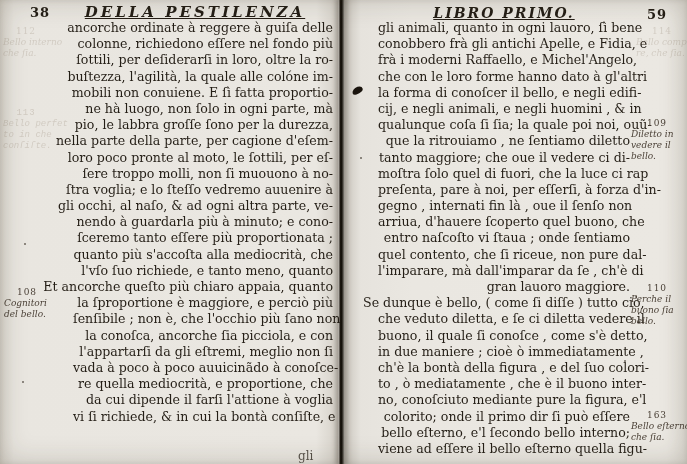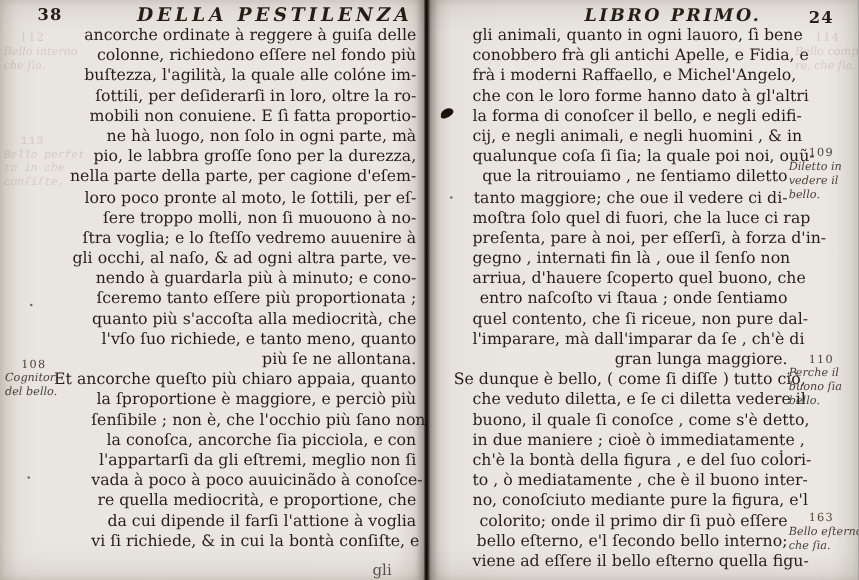--- a/index.html
+++ b/index.html
@@ -12,21 +12,21 @@
     color:var(--ink);
     background:linear-gradient(90deg,#ddd9d1 0,#e9e6e0 2%,#eae7e1 46%,#d7d3cb 48.8%,#cfcbc3 50.6%,#e6e3dd 52.5%,#eae7e1 60%,#ebe8e2 97%,#e3e0d9 100%);
   }
   .scan::after{content:'';position:absolute;inset:0;pointer-events:none;
     box-shadow:inset 0 0 28px rgba(60,48,34,.22), inset 0 0 5px rgba(60,48,34,.12);}
   .page{position:absolute;top:0;height:464px;}
   .page-left{left:0;width:338px;border-radius:29px;}
   .page-right{left:344px;width:343px;}
   .pagenum{position:absolute;font-size:13px;font-weight:bold;letter-spacing:1px;}
   .running-title{position:absolute;font-style:italic;font-weight:bold;letter-spacing:3px;
-    font-size:15px;text-align:right;white-space:nowrap;}
+    font-size:15px;text-align:center;white-space:nowrap;text-decoration:underline;}
   .bodytext{position:absolute;font-size:12.6px;}
   .tline{height:16.2px;line-height:16.2px;white-space:nowrap;text-align:right;}
   .tline.indent{padding-left:18px;}
   .tline.outdent{margin-left:-15px;}
   .mnote{position:absolute;width:52px;font-style:italic;font-size:9px;color:var(--margin_ink);}
   .note-num{text-align:center;line-height:11px;font-style:normal;letter-spacing:1px;}
   .note-line{line-height:10.8px;white-space:nowrap;}
   .ghost{opacity:.30;color:var(--ghost);}
   .gutter{position:absolute;left:338px;top:0;width:7px;height:464px;
     background:linear-gradient(90deg,rgba(30,24,16,0) 0%,#1a150f 35%,var(--gutter) 55%,rgba(30,24,16,.15) 100%);
@@ -43,35 +43,34 @@
 
   <div class="gutter"></div>
 
   <div class="page page-left">
     <div class="pagenum" style="left:30px;top:5px;">38</div>
     <div class="running-title" style="left:60px;top:3px;width:270px;">DELLA PESTILENZA</div>
 
     <div class="bodytext" style="left:55px;top:20px;width:278px;">
         <div class="tline">ancorche ordinate à reggere à guiſa delle</div>
         <div class="tline">colonne, richiedono eſſere nel fondo più</div>
+        <div class="tline">ſottili, per deſiderarſi in loro, oltre la ro-</div>
         <div class="tline">buſtezza, l'agilità, la quale alle colóne im-</div>
-        <div class="tline">ſottili, per deſiderarſi in loro, oltre la ro-</div>
         <div class="tline">mobili non conuiene. E ſì fatta proportio-</div>
         <div class="tline">ne hà luogo, non ſolo in ogni parte,  mà</div>
         <div class="tline">pio,  le labbra groſſe ſono per la durezza,</div>
         <div class="tline">nella parte della parte, per cagione d'eſem-</div>
         <div class="tline">loro poco pronte al moto, le ſottili, per eſ-</div>
         <div class="tline">ſere troppo molli,  non ſi muouono à no-</div>
         <div class="tline">ſtra voglia; e lo ſteſſo vedremo auuenire à</div>
         <div class="tline">gli occhi, al naſo, &amp; ad ogni altra parte, ve-</div>
         <div class="tline">nendo à guardarla più à minuto;  e cono-</div>
         <div class="tline">ſceremo tanto eſſere più proportionata ;</div>
         <div class="tline">quanto più s'accoſta alla mediocrità,  che</div>
         <div class="tline">l'vſo ſuo richiede, e tanto meno,  quanto</div>
-        <div class="tline">più ſe ne allontana.</div>
         <div class="tline outdent">Et ancorche queſto più chiaro appaia, quanto</div>
         <div class="tline indent">la ſproportione è maggiore,  e perciò più</div>
         <div class="tline indent">ſenſibile ; non è, che l'occhio più ſano non</div>
         <div class="tline indent">la conoſca,  ancorche ſia picciola, e con</div>
         <div class="tline indent">l'appartarſi da gli eſtremi,  meglio non ſi</div>
         <div class="tline indent">vada à poco à poco auuicinãdo à conoſce-</div>
         <div class="tline indent">re quella mediocrità, e proportione, che</div>
         <div class="tline indent">da cui dipende il farſi l'attione à voglia</div>
         <div class="tline indent">vi ſi richiede, &amp; in cui la bontà conſiſte, e</div>
       </div>
@@ -101,40 +100,40 @@
     </div>
 
     <div class="catchword" style="left:298px;top:449px;">gli</div>
 
     <div class="speck" style="left:24px;top:243px;"></div>
     <div class="speck" style="left:22px;top:381px;"></div>
   </div>
 
   <div class="page page-right">
     <div class="running-title" style="left:55px;top:5px;width:210px;font-size:14px;letter-spacing:2px;">LIBRO PRIMO.</div>
-    <div class="pagenum" style="left:303px;top:7px;">24</div>
+    <div class="pagenum" style="left:303px;top:7px;">59</div>
 
     <div class="bodytext" style="left:34px;top:20px;width:252px;">
         <div class="tline">gli animali, quanto in ogni lauoro, ſì bene</div>
         <div class="tline">conobbero frà gli antichi Apelle, e Fidia, e</div>
         <div class="tline">frà i moderni Raffaello, e Michel'Angelo,</div>
         <div class="tline">che con le loro forme hanno dato à gl'altri</div>
         <div class="tline">la forma di conoſcer il bello, e negli edifi-</div>
         <div class="tline">cij, e negli animali, e negli huomini , &amp; in</div>
         <div class="tline">qualunque coſa ſi ſia; la quale poi noi, ouũ-</div>
         <div class="tline">que la ritrouiamo ,  ne ſentiamo diletto</div>
         <div class="tline">tanto maggiore;  che oue il vedere ci di-</div>
         <div class="tline">moſtra ſolo quel di fuori, che la luce ci rap</div>
         <div class="tline">preſenta, pare à noi, per eſſerſi, à forza d'in-</div>
         <div class="tline">gegno , internati fin là , oue il ſenſo non</div>
         <div class="tline">arriua, d'hauere ſcoperto quel buono, che</div>
         <div class="tline">entro naſcoſto vi ſtaua ;  onde ſentiamo</div>
         <div class="tline">quel contento, che ſi riceue, non pure dal-</div>
         <div class="tline">l'imparare, mà dall'imparar da ſe , ch'è di</div>
-        <div class="tline">gran lunga maggiore.</div>
+        <div class="tline">gran lauoro maggiore.</div>
         <div class="tline outdent">Se dunque è bello, ( come ſi diſſe ) tutto ciò,</div>
         <div class="tline">che veduto diletta,  e ſe ci diletta vedere il</div>
         <div class="tline">buono, il quale ſi conoſce , come s'è detto,</div>
         <div class="tline">in due maniere ; cioè ò immediatamente ,</div>
         <div class="tline">ch'è la bontà della figura , e del ſuo colori-</div>
         <div class="tline">to , ò mediatamente , che è il buono inter-</div>
         <div class="tline">no, conoſciuto mediante pure la figura, e'l</div>
         <div class="tline">colorito;  onde il primo dir ſi può eſſere</div>
         <div class="tline">bello eſterno,  e'l ſecondo bello interno;</div>
         <div class="tline">viene ad eſſere il bello eſterno quella figu-</div>

